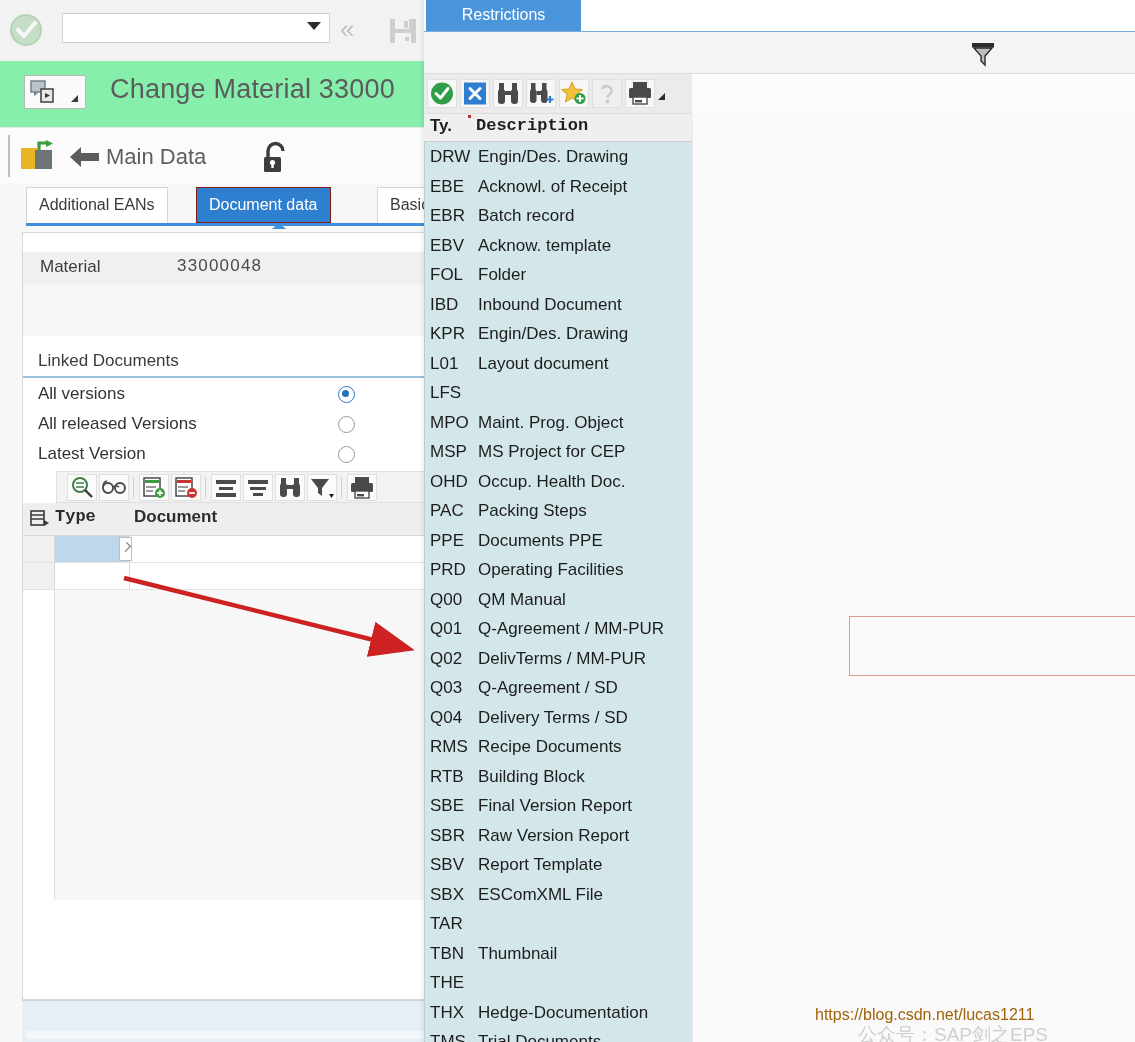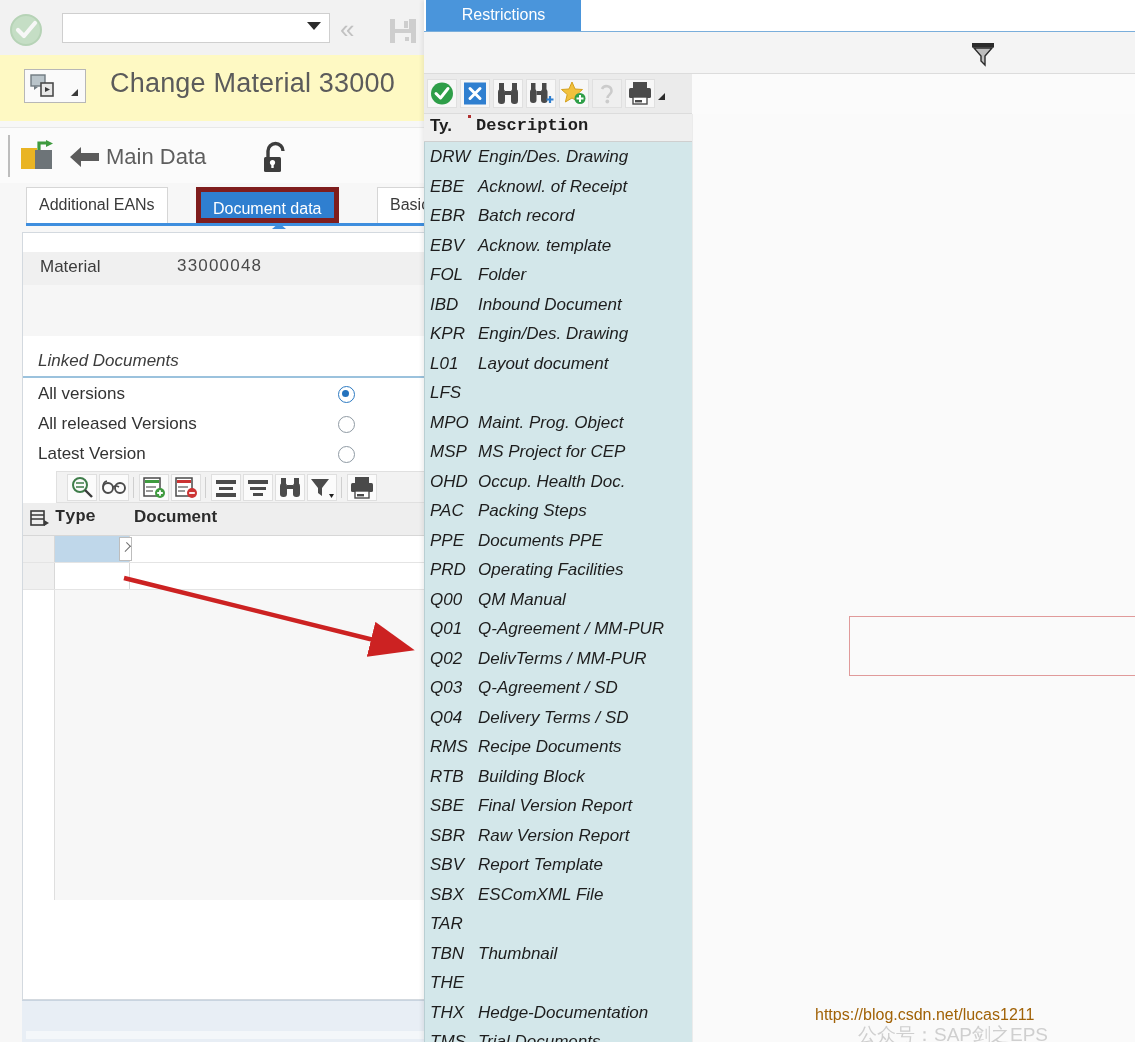--- a/index.html
+++ b/index.html
@@ -76,23 +76,23 @@
   #save-btn {
     position: absolute;
     left: 388px; top: 16px;
     width: 30px; height: 30px;
     opacity: .35;
   }
 
   
   #title-bar {
     position: absolute;
-    left: 0; top: 55px;
+    left: 0; top: 61px;
     width: 430px; height: 66px;
-    background: #fef9c3;
+    background: #86efac;
   }
   #title-menu-box {
     position: absolute;
     left: 24px; top: 14px;
     width: 62px; height: 34px;
     border: 1px solid #b7b7b7;
     background: #fafafa;
     box-sizing: border-box;
   }
   #title-menu-box .glyph {
@@ -164,21 +164,21 @@
   }
   .tab.inactive {
     background: #ffffff;
     border: 1px solid #d6d6d6;
     border-bottom: none;
     color: #3a3a3a;
   }
   .tab.active {
     background: #2f7fd0;
     color: #ffffff;
-    border: 5px solid #7f1d1d;
+    border: 1px solid #7f1d1d;
   }
   #tab-additional-eans { left: 26px; }
   #tab-document-data  { left: 196px; }
   #tab-basic          { left: 358px; margin-left: 19px; }
   #tab-underline {
     position: absolute;
     left: 26px; top: 40px;
     width: 404px; height: 3px;
     background: #3e8ede;
   }
@@ -232,21 +232,20 @@
     width: 406px; height: 30px;
     border-bottom: 2px solid #9bc2dd;
     box-sizing: border-box;
   }
   #linked-docs-title {
     position: absolute;
     left: 15px; top: 3px;
     font-size: 17px;
     color: #3c3c3c;
     font-family: "Liberation Sans", sans-serif;
-    font-style: italic;
   }
 
   .radio-row {
     position: absolute;
     left: 0;
     width: 406px; height: 30px;
   }
   .radio-label {
     position: absolute;
     left: 15px; top: 3px;
@@ -491,21 +490,20 @@
     background: #d3e7ea;
     border-left: 1px solid #b9cfd3;
     box-sizing: border-box;
     overflow: hidden;
   }
   .list-row {
     position: relative;
     height: 29.5px;
     line-height: 29.5px;
     white-space: nowrap;
-    font-style: italic;
   }
   .lr-code {
     position: absolute;
     left: 5px; top: 0;
     font-size: 17px;
     color: #1d1d1d;
     font-family: "Liberation Sans", sans-serif;
   }
   .lr-desc {
     position: absolute;

